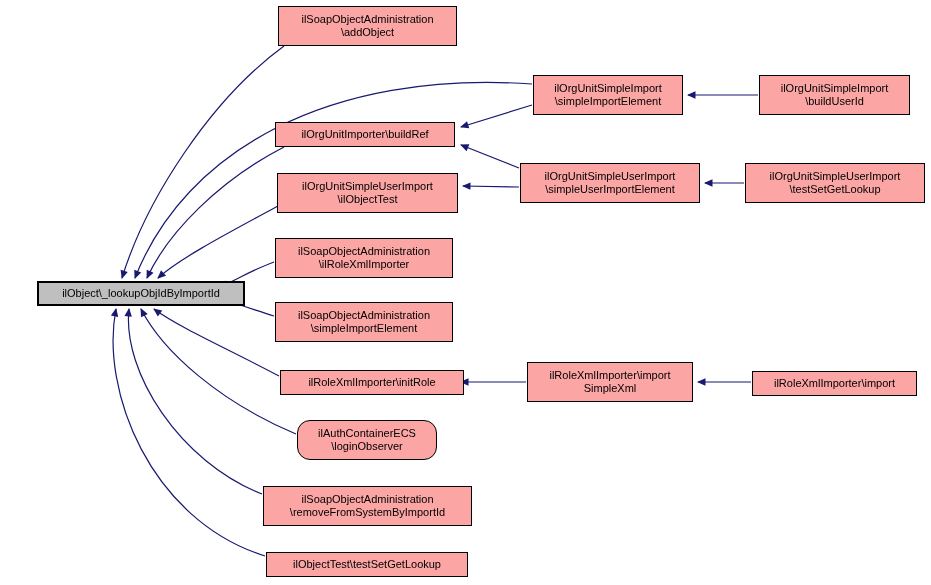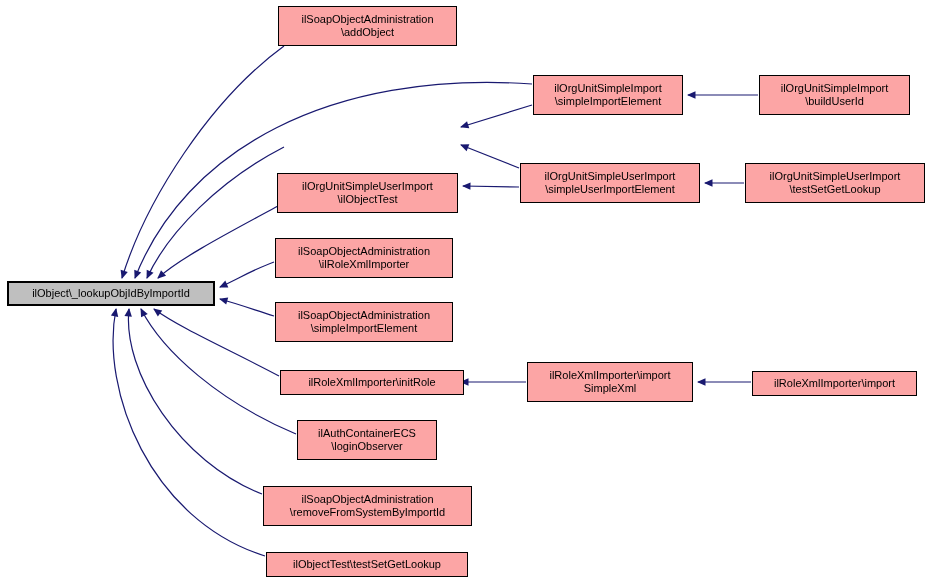--- a/index.html
+++ b/index.html
@@ -6,31 +6,31 @@
   body { width: 931px; height: 585px; font-family: "Liberation Sans", sans-serif; }
   .graph { position: relative; width: 931px; height: 585px; overflow: hidden; }
   .edges { position: absolute; left: 0; top: 0; width: 931px; height: 585px; }
   .node {
     position: absolute; box-sizing: border-box;
     background: #fca5a5; border: 1px solid #000000;
     display: flex; flex-direction: column; align-items: center; justify-content: center;
     font-size: 11px; line-height: 13.5px; color: #000000; text-align: center;
     white-space: nowrap; cursor: pointer;
   }
-  .node.focus { background: #bfbfbf; border-width: 2px; cursor: default; }
+  .node.focus { background: #bfbfbf; border-width: 2px; cursor: default; margin-left: 30px; }
 
   
   #n-main            { left: 7px;   top: 281px; width: 208px; height: 25px; }
   #n-addObject       { left: 278px; top: 6px;   width: 179px; height: 40px; }
   #n-buildRef        { left: 275px; top: 122px; width: 180px; height: 25px; }
   #n-buildUserId     { left: 277px; top: 173px; width: 181px; height: 40px; }
   #n-getObjId        { left: 275px; top: 238px; width: 178px; height: 40px; }
   #n-getRefIds       { left: 275px; top: 302px; width: 178px; height: 40px; }
   #n-initRole        { left: 280px; top: 370px; width: 184px; height: 25px; }
-  #n-loginObserver   { left: 297px; top: 420px; width: 140px; height: 40px; }
+  #n-loginObserver   { left: 297px; top: 420px; width: 140px; height: 40px; border-radius: 13px; }
   #n-removeFromSystem{ left: 263px; top: 486px; width: 209px; height: 40px; }
   #n-testSetGetLookup{ left: 266px; top: 552px; width: 202px; height: 25px; }
   #n-simpleImportElement     { left: 533px; top: 75px;  width: 150px; height: 40px; }
   #n-simpleUserImportElement { left: 520px; top: 163px; width: 180px; height: 40px; }
   #n-importSimpleXml         { left: 527px; top: 362px; width: 166px; height: 40px; }
   #n-simpleImport            { left: 759px; top: 75px;  width: 151px; height: 40px; }
   #n-simpleUserImport        { left: 745px; top: 163px; width: 180px; height: 40px; }
   #n-import                  { left: 752px; top: 371px; width: 165px; height: 25px; }
 
   .edge { fill: none; stroke: #191970; stroke-width: 1.2px; }
@@ -68,20 +68,23 @@
 
   <div id="n-main" class="node focus">
     <div>ilObject\_lookupObjIdByImportId</div>
   </div>
 
   <div id="n-addObject" class="node">
     <div>ilSoapObjectAdministration</div>
     <div>\addObject</div>
   </div>
 
+  <div id="n-buildRef" class="node">
+    <div>ilOrgUnitImporter\buildRef</div>
+  </div>
 
   <div id="n-buildUserId" class="node">
     <div>ilOrgUnitSimpleUserImport</div>
     <div>\ilObjectTest</div>
   </div>
 
   <div id="n-getObjId" class="node">
     <div>ilSoapObjectAdministration</div>
     <div>\ilRoleXmlImporter</div>
   </div>

